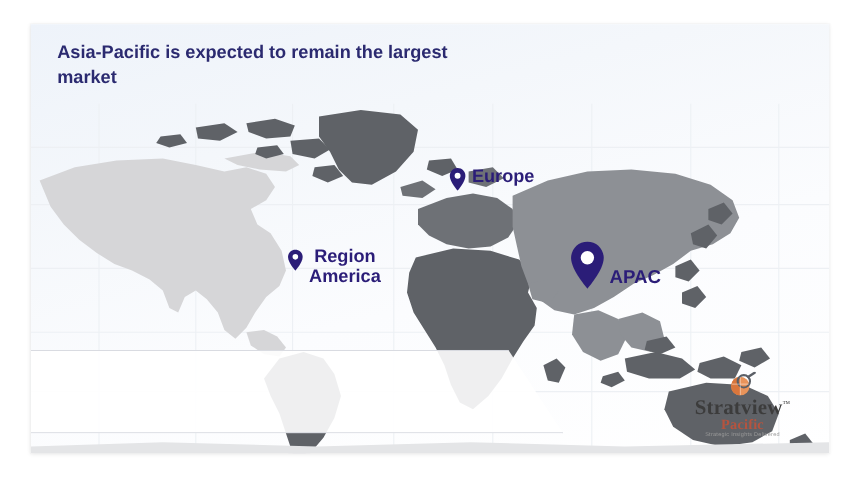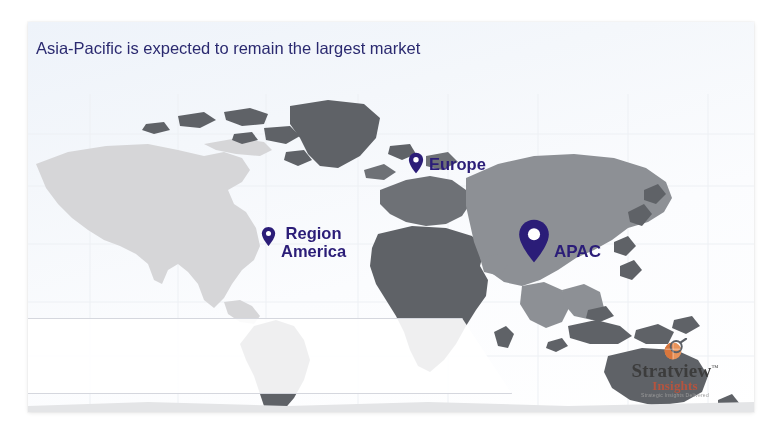--- a/index.html
+++ b/index.html
@@ -42,21 +42,21 @@
     top: 72px;
     width: 726px;
     height: 318px;
   }
   #map-layer svg { display: block; width: 100%; height: 100%; }
 
   
   .region-marker {
     position: absolute;
     display: flex;
-    align-items: flex-end;
+    align-items: flex-start;
     color: #2b1d78;
     font-weight: bold;
     white-space: nowrap;
   }
   .region-marker .pin { display: block; flex: 0 0 auto; }
   .region-label { line-height: 1.08; }
 
   #marker-europe { left: 380px; top: 130px; font-size: 16.5px; }
   #marker-europe .pin { margin-right: 5px; }
 
@@ -77,25 +77,25 @@
     height: 76px;
     background: rgba(255,255,255,0.90);
     border-top: 1px solid #d5d7de;
     border-bottom: 1px solid #d5d7de;
     border-right: 1px solid #d5d7de;
     box-sizing: border-box;
     clip-path: polygon(0 0, 434px 0, 484px 100%, 0 100%);
   }
   #caption-text {
     position: absolute;
-    left: 8px;
+    left: 24px;
     top: 16px;
     width: 400px;
     font-size: 16.5px;
-    font-weight: normal;
+    font-weight: bold;
     color: #2b2a70;
     line-height: 1.32;
   }
 
   
   #logo-block {
     position: absolute;
     left: 592px;
     top: 316px;
     width: 110px;
@@ -273,17 +273,17 @@
     <svg class="logo-mark" width="26" height="24" viewBox="0 0 26 24">
       <circle cx="11" cy="13" r="8.4" fill="#e8935a"></circle>
       <path d="M11 4.6a8.4 8.4 0 0 0 0 16.8" fill="#d9763c"></path>
       <circle cx="14.2" cy="8.6" r="5.6" fill="none" stroke="#5b5f66" stroke-width="1.9"></circle>
       <line x1="18.4" y1="4.6" x2="24" y2="0.8" stroke="#5b5f66" stroke-width="2.2" stroke-linecap="round"></line>
       <path d="M3.4 11.2h15.2M11 4.8v16.4" stroke="#ffffff" stroke-width="0.8" opacity="0.55"></path>
     </svg>
     <div class="logo-word">
       <span>Stratview</span><span class="tm">™</span>
     </div>
-    <div class="logo-sub">Insights</div>
+    <div class="logo-sub">Pacific</div>
     <div class="logo-tagline">Strategic Insights Delivered</div>
   </div>
 
 </div>
 
 </body></html>

